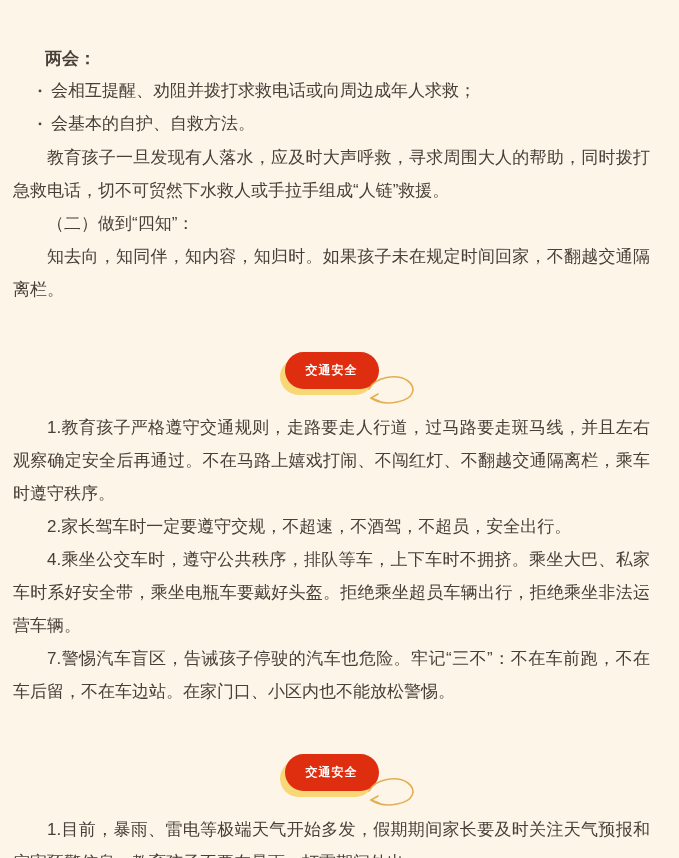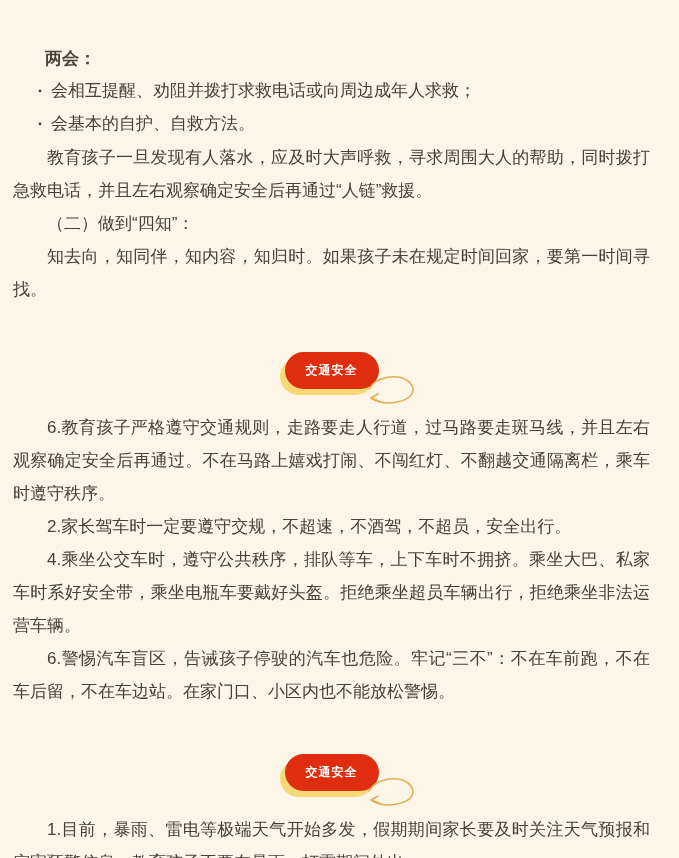--- a/index.html
+++ b/index.html
@@ -84,40 +84,40 @@
 <body>
 
 <div class="content">
 
   <p class="heading">两会：</p>
 
   <p class="bullet-line"><span class="bullet-glyph">▪</span><span>会相互提醒、劝阻并拨打求救电话或向周边成年人求救；</span></p>
 
   <p class="bullet-line"><span class="bullet-glyph">▪</span><span>会基本的自护、自救方法。</span></p>
 
-  <p class="indent">教育孩子一旦发现有人落水，应及时大声呼救，寻求周围大人的帮助，同时拨打急救电话，并且左右观察确定安全后再通过“人链”救援。</p>
+  <p class="indent">教育孩子一旦发现有人落水，应及时大声呼救，寻求周围大人的帮助，同时拨打急救电话，切不可贸然下水救人或手拉手组成“人链”救援。</p>
 
   <p class="indent">（二）做到“四知”：</p>
 
-  <p class="indent">知去向，知同伴，知内容，知归时。如果孩子未在规定时间回家，要第一时间寻找。</p>
+  <p class="indent">知去向，知同伴，知内容，知归时。如果孩子未在规定时间回家，不翻越交通隔离栏。</p>
 
   <div class="badge-row">
     <div class="badge">
       <span>交通安全</span>
       <svg class="curl-arrow" viewBox="0 0 50 37" xmlns="http://www.w3.org/2000/svg">
         <path d="M2,16 C8,4 30,0 41,8 C50,15 47,26 30,29 C20,31 10,29 4,25"></path>
         <path d="M4,25 L11,21 M4,25 L12,28"></path>
       </svg>
     </div>
   </div>
 
-  <p class="indent">6.教育孩子严格遵守交通规则，走路要走人行道，过马路要走斑马线，并且左右观察确定安全后再通过。不在马路上嬉戏打闹、不闯红灯、不翻越交通隔离栏，乘车时遵守秩序。</p>
+  <p class="indent">1.教育孩子严格遵守交通规则，走路要走人行道，过马路要走斑马线，并且左右观察确定安全后再通过。不在马路上嬉戏打闹、不闯红灯、不翻越交通隔离栏，乘车时遵守秩序。</p>
   <p class="indent">2.家长驾车时一定要遵守交规，不超速，不酒驾，不超员，安全出行。</p>
   <p class="indent">4.乘坐公交车时，遵守公共秩序，排队等车，上下车时不拥挤。乘坐大巴、私家车时系好安全带，乘坐电瓶车要戴好头盔。拒绝乘坐超员车辆出行，拒绝乘坐非法运营车辆。</p>
-  <p class="indent">6.警惕汽车盲区，告诫孩子停驶的汽车也危险。牢记“三不”：不在车前跑，不在车后留，不在车边站。在家门口、小区内也不能放松警惕。</p>
+  <p class="indent">7.警惕汽车盲区，告诫孩子停驶的汽车也危险。牢记“三不”：不在车前跑，不在车后留，不在车边站。在家门口、小区内也不能放松警惕。</p>
 
   <div class="badge-row">
     <div class="badge">
       <span>交通安全</span>
       <svg class="curl-arrow" viewBox="0 0 50 37" xmlns="http://www.w3.org/2000/svg">
         <path d="M2,16 C8,4 30,0 41,8 C50,15 47,26 30,29 C20,31 10,29 4,25"></path>
         <path d="M4,25 L11,21 M4,25 L12,28"></path>
       </svg>
     </div>
   </div>

